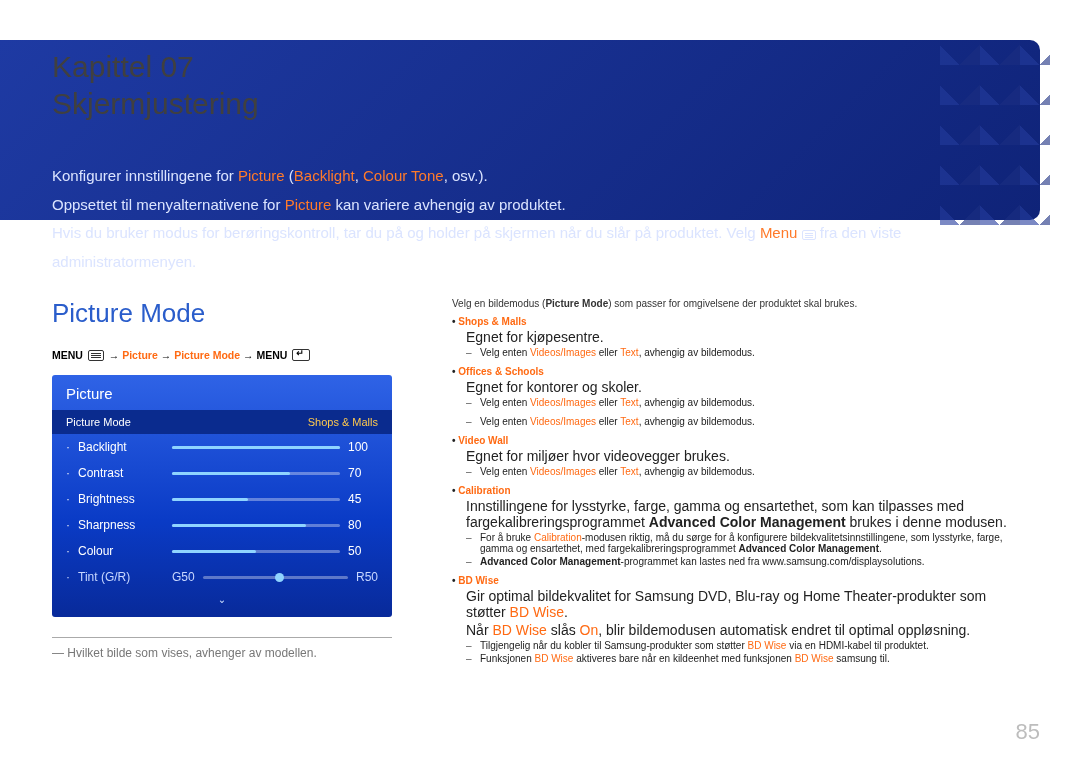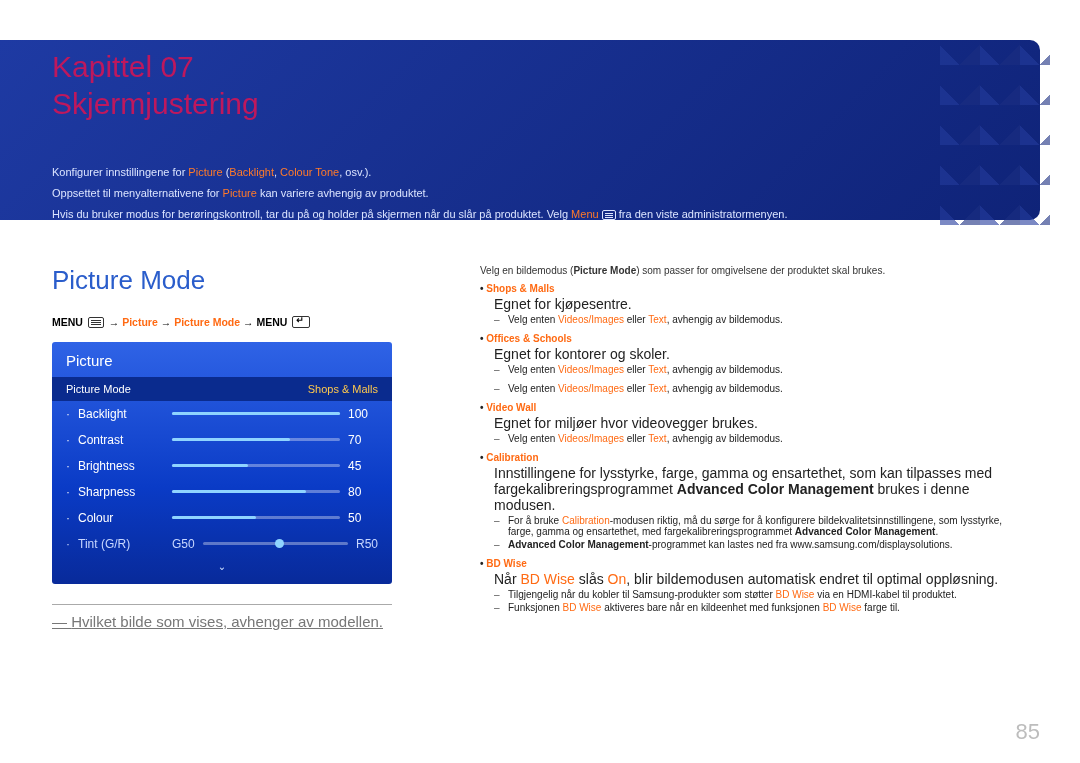--- a/index.html
+++ b/index.html
@@ -6,28 +6,28 @@
 body { width:1080px; height:763px; font-family:"Segoe UI", Arial, sans-serif; font-size:10px; color:#333; position:relative; background:#fff; overflow:hidden; }
 
 .bg-poly { position:absolute; }
 .band { position:absolute; top:40px; left:0; right:40px; height:180px; background:linear-gradient(135deg,#1e3aa3 0%,#0f2378 100%); border-radius:0 10px 10px 0; }
 .cubes { position:absolute; top:25px; right:30px; width:110px; height:200px; background:
   linear-gradient(45deg,#243c9d 25%,transparent 25%),
   linear-gradient(-45deg,#1b2e82 25%,transparent 25%);
   background-size:40px 40px; opacity:.6;}
 .content { position:absolute; top:50px; left:52px; right:52px; bottom:25px; }
 
-h1 { color:#be185d; font-weight:400; font-size:30px; line-height:1.1; margin-bottom:4px;}
+h1 { color:#404040; font-weight:400; font-size:30px; line-height:1.1; margin-bottom:4px;}
 h1.sub { margin-bottom:18px;}
-.intro { color:#dbe4ff; font-size:11px; line-height:1.9;margin-top:42px; }
+.intro { color:#dbe4ff; font-size:15px; line-height:1.9;margin-top:42px; }
 .intro .k1{color:#ff7a2a;} .intro .k2{color:#ff7a2a;} .intro .k3{color:#ff7a2a;}
 .intro .menuico{display:inline-block;width:14px;height:10px;border:1px solid #dbe4ff;border-radius:2px;position:relative;top:2px;}
 .intro .menuico::before{content:"";position:absolute;left:2px;right:2px;top:2px;height:1px;background:#dbe4ff;box-shadow:0 2px #dbe4ff,0 4px #dbe4ff;}
 
-.cols { display:flex; gap:88px; margin-top:40px;}
+.cols { display:flex; gap:60px; margin-top:22px;}
 .left { width:340px; flex-shrink:0;}
 .right { flex:1;}
 
 h2 { color:#2a5dcb; font-size:26px; font-weight:400; margin-bottom:18px;}
 .path { font-size:10.5px; font-weight:700; color:#000; margin-bottom:14px;}
 .path .arrow{font-weight:400;}
 .path .p1{color:#ff6a13;font-weight:700;}
 .menuicon2{display:inline-block;width:16px;height:11px;border:1px solid #333;border-radius:2px;position:relative;top:2px;margin:0 2px;}
 .menuicon2::before{content:"";position:absolute;left:2px;right:2px;top:2px;height:1px;background:#333;box-shadow:0 2px #333,0 4px #333;}
 .entericon{display:inline-block;width:18px;height:12px;border:1px solid #333;border-radius:2px;position:relative;top:2px;margin-left:2px;}
@@ -42,21 +42,21 @@
 .osd-item .lbl{flex:0 0 86px;}
 .osd-item .bar{flex:1;height:3px;background:rgba(255,255,255,.35);position:relative;border-radius:2px;}
 .osd-item .bar .fill{position:absolute;left:0;top:0;bottom:0;background:#8fd4ff;border-radius:2px;}
 .osd-item .num{width:30px;}
 .osd-tint{display:flex;align-items:center;padding:6px 14px;font-size:12px;gap:8px;color:#c8d7ff;}
 .osd-tint .lbl{flex:0 0 86px;}
 .osd-tint .bar{flex:1;height:3px;background:rgba(255,255,255,.35);position:relative;border-radius:2px;}
 .osd-tint .bar .knob{position:absolute;top:-3px;width:9px;height:9px;border-radius:50%;background:#8fd4ff;}
 .osd-arrow{text-align:center;padding:4px 0;color:#cfe2ff;}
 hr.note{border:none;border-top:1px solid #aaa;margin:20px 0 8px;}
-.footnote{color:#777;font-size:15px;text-decoration:underline;}
+.footnote{color:#777;font-size:12px;}
 
 .right p.lead{font-size:10px;margin-bottom:7px;}
 .right b{font-weight:700;}
 ul.top{list-style:none;}
 ul.top>li{margin-bottom:8px;}
 ul.top>li>.hd{color:#ff6a13;font-weight:700;font-size:10px;}
 ul.top>li>.hd::before{content:"•  ";color:#222;}
 ul.top>li>.desc{font-size:14px;margin:2px 0 2px 14px;color:#222;}
 ul.sub{margin-left:14px;}
 ul.sub li{list-style:none;font-size:10px;color:#222;margin:2px 0 2px 14px;position:relative;}
@@ -204,24 +204,25 @@
         <li>
           <div class="hd">Calibration</div>
           <div class="desc"><span>Innstillingene for lysstyrke, farge, gamma og ensartethet, som kan tilpasses med fargekalibreringsprogrammet </span><b>Advanced Color Management</b><span> brukes i denne modusen.</span></div>
           <ul class="sub">
             <li><span>For å bruke </span><span class="k">Calibration</span><span>-modusen riktig, må du sørge for å konfigurere bildekvalitetsinnstillingene, som lysstyrke, farge, gamma og ensartethet, med fargekalibreringsprogrammet </span><b>Advanced Color Management</b><span>.</span></li>
             <li><b>Advanced Color Management</b><span>-programmet kan lastes ned fra www.samsung.com/displaysolutions.</span></li>
           </ul>
         </li>
         <li>
           <div class="hd">BD Wise</div>
+          <div class="desc"><span>Gir optimal bildekvalitet for Samsung DVD, Blu-ray og Home Theater-produkter som støtter </span><span class="k">BD Wise</span><span>.</span></div>
           <div class="desc"><span>Når </span><span class="k">BD Wise</span><span> slås </span><span class="k">On</span><span>, blir bildemodusen automatisk endret til optimal oppløsning.</span></div>
           <ul class="sub">
             <li><span>Tilgjengelig når du kobler til Samsung-produkter som støtter </span><span class="k">BD Wise</span><span> via en HDMI-kabel til produktet.</span></li>
-            <li><span>Funksjonen </span><span class="k">BD Wise</span><span> aktiveres bare når en kildeenhet med funksjonen </span><span class="k">BD Wise</span><span> farge til.</span></li>
+            <li><span>Funksjonen </span><span class="k">BD Wise</span><span> aktiveres bare når en kildeenhet med funksjonen </span><span class="k">BD Wise</span><span> samsung til.</span></li>
           </ul>
         </li>
       </ul>
     </div>
   </div>
 </div>
 
 <div class="pagen">85</div>
 
 </body></html>

